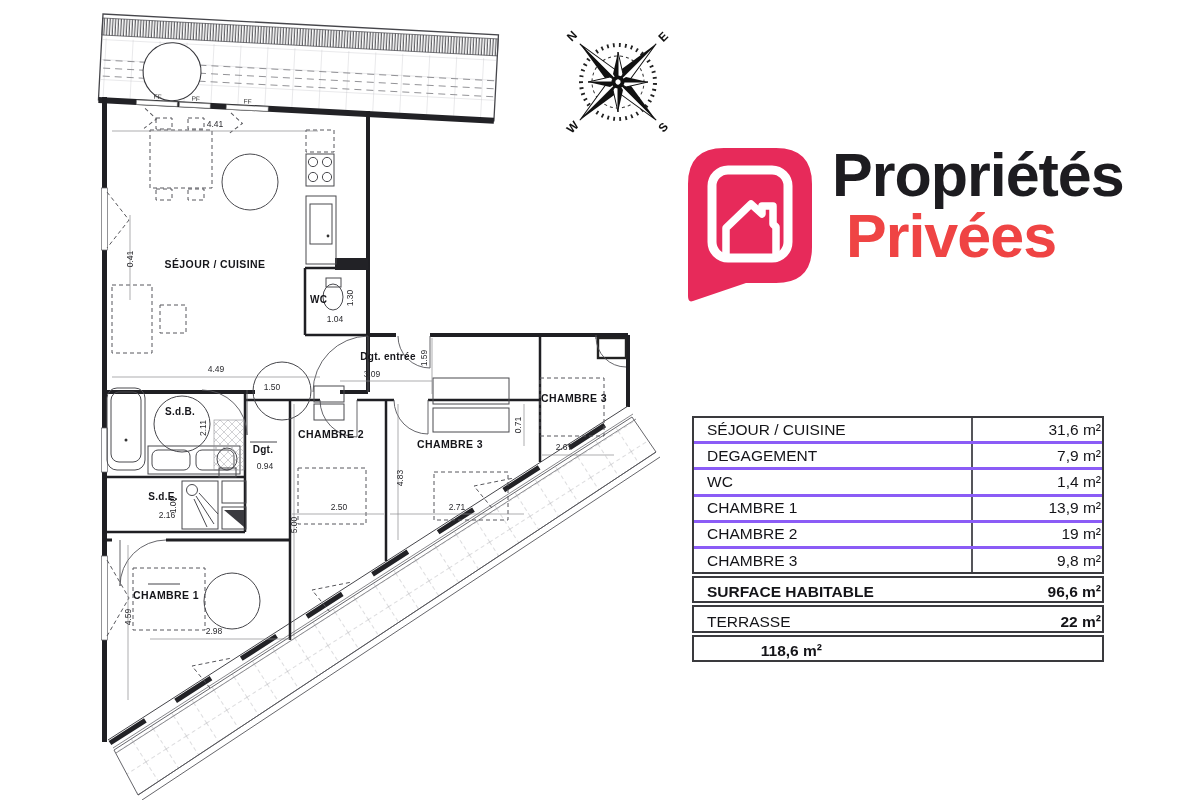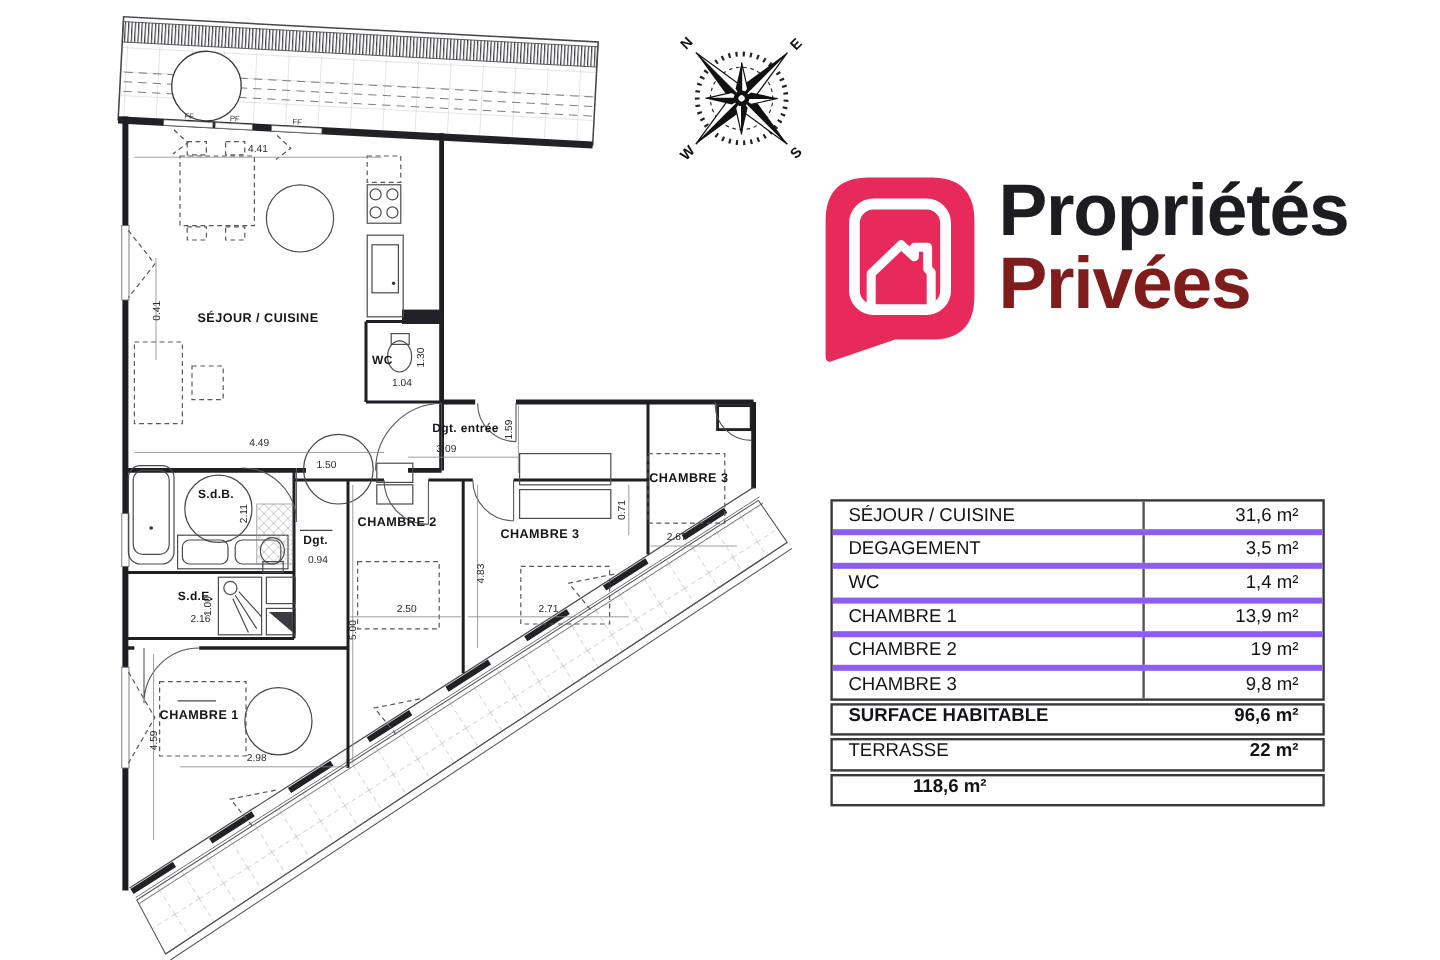--- a/index.html
+++ b/index.html
@@ -15,30 +15,30 @@
   .thin{stroke:#45454a;stroke-width:1;fill:none;}
   .furn{stroke:#4a4a4f;stroke-width:1;fill:none;}
   .dash{stroke:#57575c;stroke-width:1;fill:none;stroke-dasharray:4 3;}
   .dimline{stroke:#8a8a8e;stroke-width:.7;fill:none;}
   .arc{stroke:#55555a;stroke-width:.9;fill:none;}
   
   #logo{position:absolute;left:686px;top:144px;display:flex;align-items:flex-start;}
   #logo-text{margin-left:18px;line-height:63px;font-weight:bold;font-size:61px;
              letter-spacing:-1px;font-family:"Liberation Sans",sans-serif;}
   #logo-line1{color:#1d1c20;}
-  #logo-line2{color:#7f1d1d;margin-top:-2px;}
+  #logo-line2{color:#ef4444;margin-top:-2px;margin-left:14px;}
   
   #surface-table{position:absolute;left:692px;top:416px;width:412px;
                  font-size:15.5px;color:#141418;}
   .tmain{border:2px solid #3a3a3e;}
-  .trow{display:flex;align-items:stretch;height:23.2px;border-top:5px solid #8b5cf6;}
+  .trow{display:flex;align-items:stretch;height:23.2px;border-top:3px solid #8b5cf6;}
   .trow:first-child{border-top:0;}
   .tlbl{flex:1;display:flex;align-items:center;padding-left:13px;border-right:2px solid #55555a;}
-  .tval{width:128px;display:flex;align-items:center;justify-content:flex-end;padding-right:20px;}
-  .tsum{display:flex;align-items:flex-start;height:23.2px;border:2px solid #3a3a3e;margin-top:2px;}
+  .tval{width:128px;display:flex;align-items:center;justify-content:flex-end;padding-right:1px;}
+  .tsum{display:flex;align-items:flex-end;height:23.2px;border:2px solid #3a3a3e;margin-top:2px;}
   .tsum .tlbl{border-right:0;}
   .tsum .tval{font-weight:bold;}
   .bold{font-weight:bold;}
 </style>
 </head>
 <body>
 
 <div id="stage">
 
   <svg id="plan-svg" width="700" height="800" viewBox="0 0 700 800" xmlns="http://www.w3.org/2000/svg">
@@ -279,21 +279,21 @@
   </div>
 
   <div id="surface-table">
     <div class="tmain" id="tmain">
         <div class="trow">
           <div class="tlbl">SÉJOUR / CUISINE</div>
           <div class="tval">31,6 m²</div>
         </div>
         <div class="trow">
           <div class="tlbl">DEGAGEMENT</div>
-          <div class="tval">3,5 m²</div>
+          <div class="tval">7,9 m²</div>
         </div>
         <div class="trow">
           <div class="tlbl">WC</div>
           <div class="tval">1,4 m²</div>
         </div>
         <div class="trow">
           <div class="tlbl">CHAMBRE 1</div>
           <div class="tval">13,9 m²</div>
         </div>
         <div class="trow">

